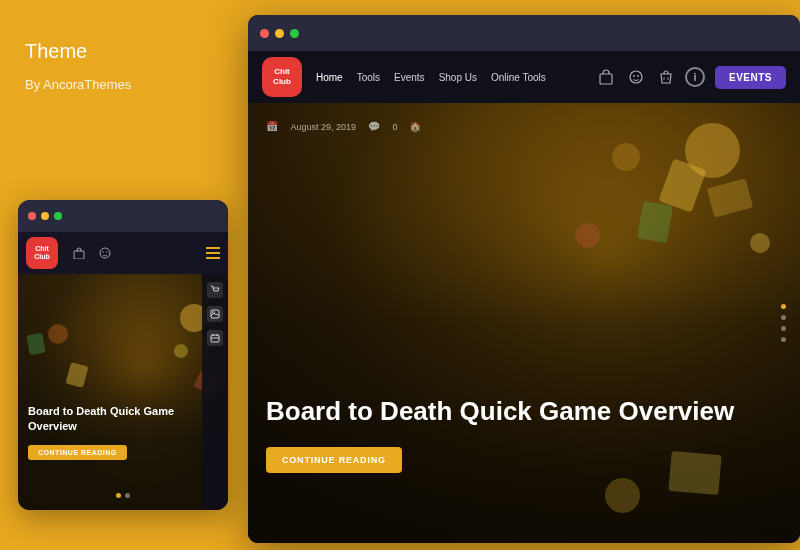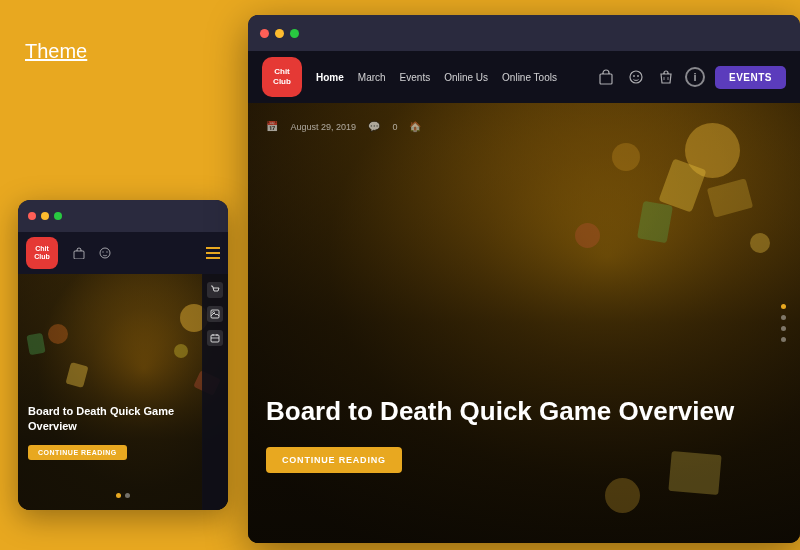--- a/index.html
+++ b/index.html
@@ -27,21 +27,20 @@
       color: #fff;
       line-height: 1.1;
       margin-bottom: 6px;
     }
 
     .left-panel .subtitle {
       font-size: 20px;
       font-weight: 400;
       color: #fff;
       margin-bottom: 14px;
-      text-decoration: underline;
     }
 
     .left-panel .byline {
       font-size: 13px;
       color: rgba(255,255,255,0.85);
       margin-bottom: 30px;
     }
 
     
     .mobile-mockup {
@@ -285,21 +284,21 @@
     }
 
     .desktop-nav-link {
       font-size: 10px;
       color: rgba(255,255,255,0.8);
       text-decoration: none;
     }
 
     .desktop-nav-link.active {
       color: #fff;
-      font-weight: 700;
+      font-weight: 400;
     }
 
     .desktop-nav-icons-right {
       display: flex;
       gap: 8px;
       align-items: center;
       margin-right: 10px;
     }
 
     .desktop-nav-icon-item {
@@ -415,20 +414,21 @@
 
     .right-dot.active {
       background: #e8a820;
     }
   </style>
 </head>
 <body>
 
 <div class="left-panel">
   <p class="subtitle">Theme</p>
+  <p class="byline">By AncoraThemes</p>
 </div>
 
 <div class="mobile-mockup">
   <div class="mobile-top-bar">
     <div class="mobile-dot" style="background:#ff5f57"></div>
     <div class="mobile-dot" style="background:#febc2e"></div>
     <div class="mobile-dot" style="background:#28c840"></div>
   </div>
 
   <div class="mobile-content">
@@ -514,23 +514,23 @@
 
   <div class="desktop-nav">
     <div class="desktop-logo">
       <div class="desktop-logo-text">
         <span>Chit</span><br><span>Club</span>
       </div>
     </div>
 
     <div class="desktop-nav-links">
       <a class="desktop-nav-link active">Home</a>
-      <a class="desktop-nav-link">March</a>
+      <a class="desktop-nav-link">Tools</a>
       <a class="desktop-nav-link">Events</a>
-      <a class="desktop-nav-link">Online Us</a>
+      <a class="desktop-nav-link">Shop Us</a>
       <a class="desktop-nav-link">Online Tools</a>
     </div>
 
     <div class="desktop-nav-icons-right">
       <div class="desktop-nav-icon-item">
         <svg width="16" height="16" viewBox="0 0 16 16" fill="none">
           <rect x="2" y="5" width="12" height="10" rx="1" stroke="rgba(255,255,255,0.65)" stroke-width="1.2"></rect>
           <path d="M5 5V4a3 3 0 016 0v1" stroke="rgba(255,255,255,0.65)" stroke-width="1.2"></path>
         </svg>
       </div>

